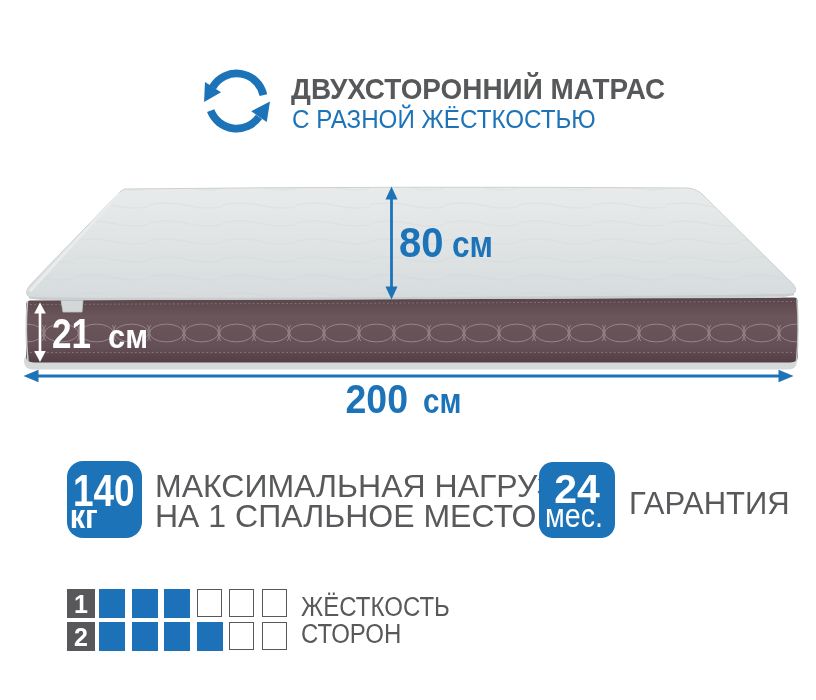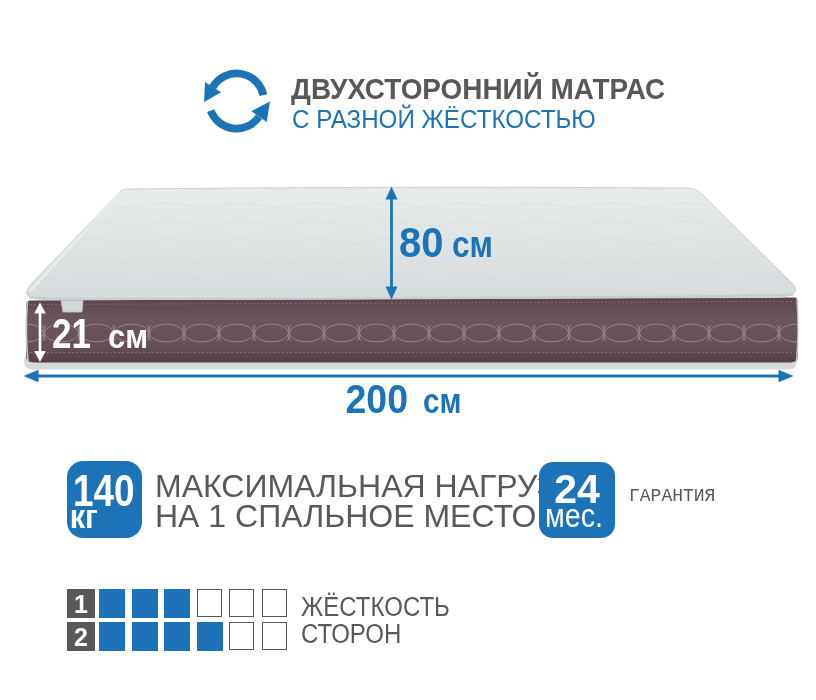--- a/index.html
+++ b/index.html
@@ -109,21 +109,21 @@
   <div style="position:absolute;top:42.5px;left:0;width:75px;font-size:33px;font-weight:bold;line-height:26px;transform:scaleX(0.93);">кг</div>
 </div>
 
 <div class="abs" style="left:155px;top:471px;font-size:32px;color:#58595b;line-height:30px;white-space:nowrap;">МАКСИМАЛЬНАЯ НАГРУЗКА<br>НА 1 СПАЛЬНОЕ МЕСТО</div>
 
 <div class="abs" style="left:539px;top:462px;width:76px;height:76px;background:#1c73b8;border-radius:14px;color:#fff;text-align:center;">
   <div style="position:absolute;top:6px;left:0;width:76px;font-size:41px;font-weight:bold;line-height:42px;">24</div>
   <div style="position:absolute;top:39px;left:-3px;width:76px;font-size:33px;line-height:30px;transform:scaleX(0.87);">мес.</div>
 </div>
 
-<div class="abs" style="left:629px;top:486px;font-size:18px;color:#58595b;font-family:Liberation Mono, monospace;">ГАРАНТИЯ</div>
+<div class="abs" style="left:629px;top:486px;font-size:31px;color:#58595b;">ГАРАНТИЯ</div>
 
 <div class="abs" style="left:67px;top:589px;width:28px;height:29px;background:#58585a;color:#fff;font-size:25px;font-weight:bold;text-align:center;line-height:30px;">1</div>
 
 <div class="sq" style="left:99px;top:589px;"></div>
 <div class="sq" style="left:131.5px;top:589px;"></div>
 <div class="sq" style="left:164px;top:589px;"></div>
 <div class="sqw" style="left:196.5px;top:589px;"></div>
 <div class="sqw" style="left:229px;top:589px;"></div>
 <div class="sqw" style="left:261.5px;top:589px;"></div>
 

